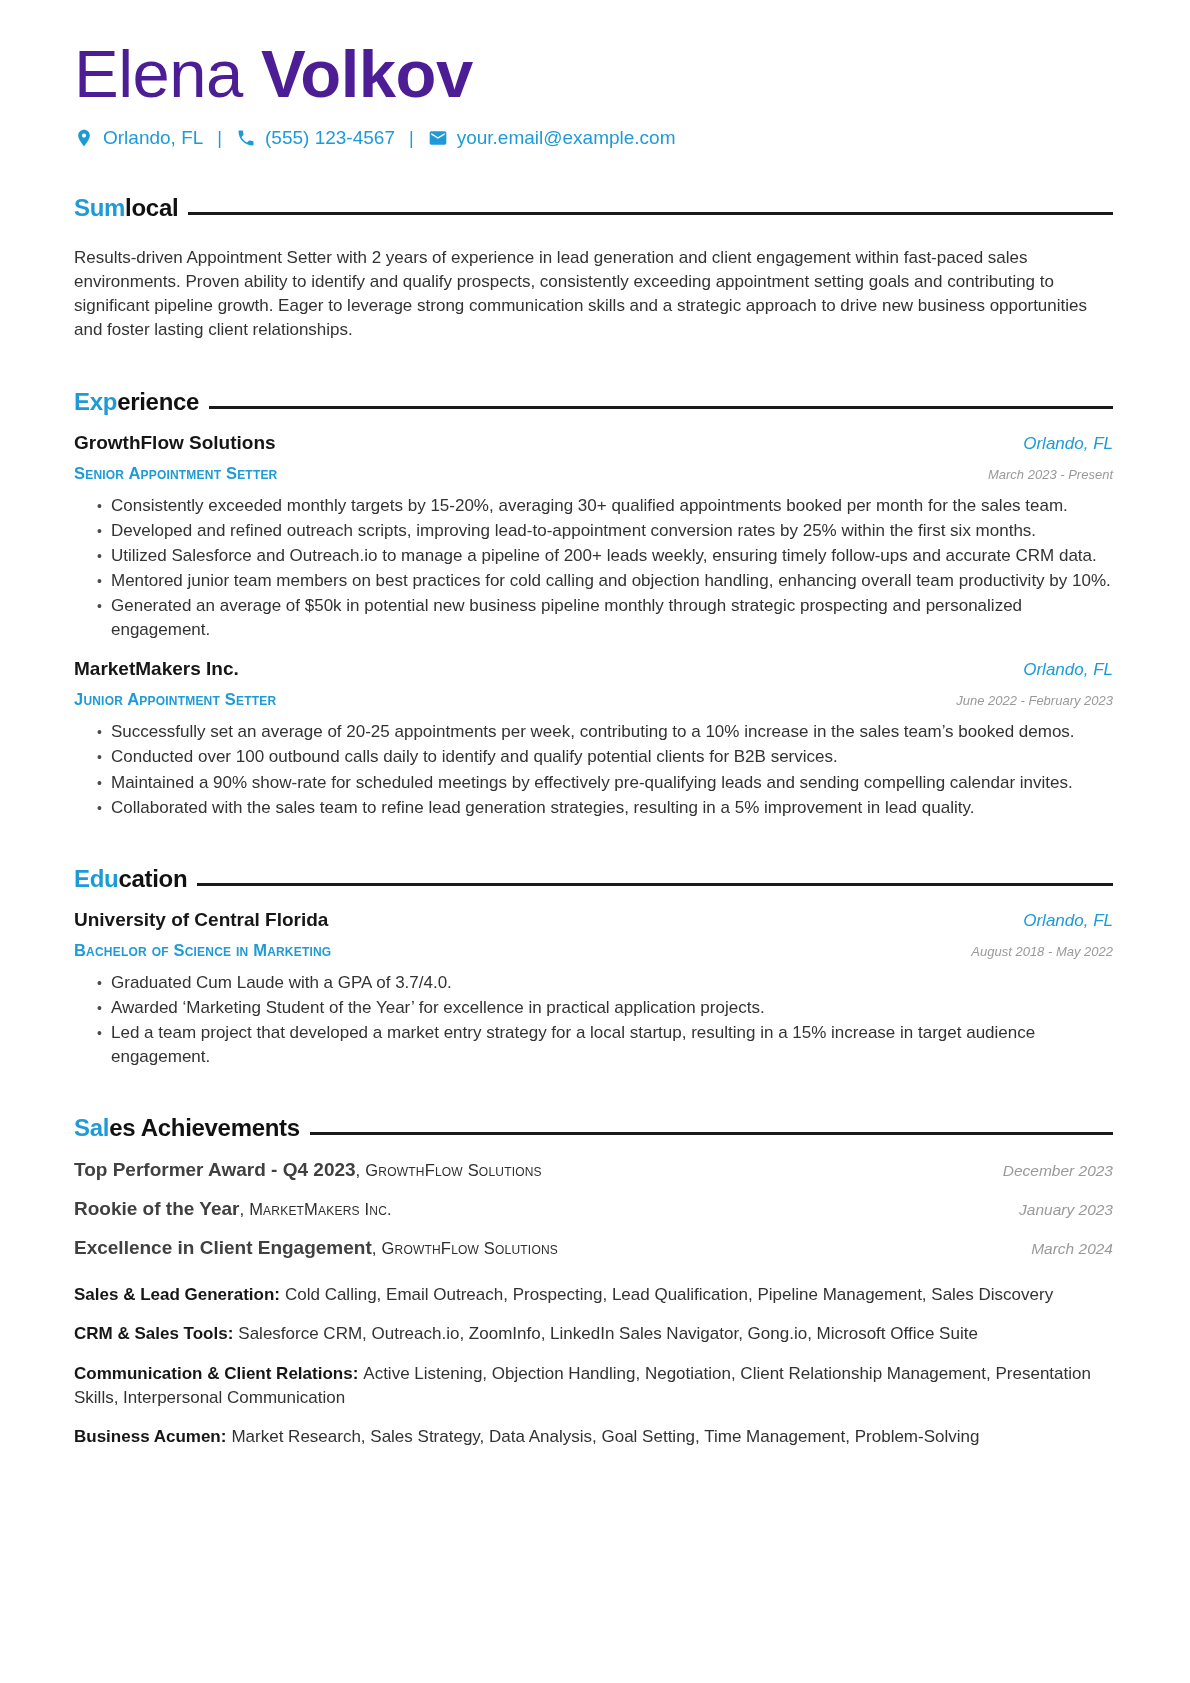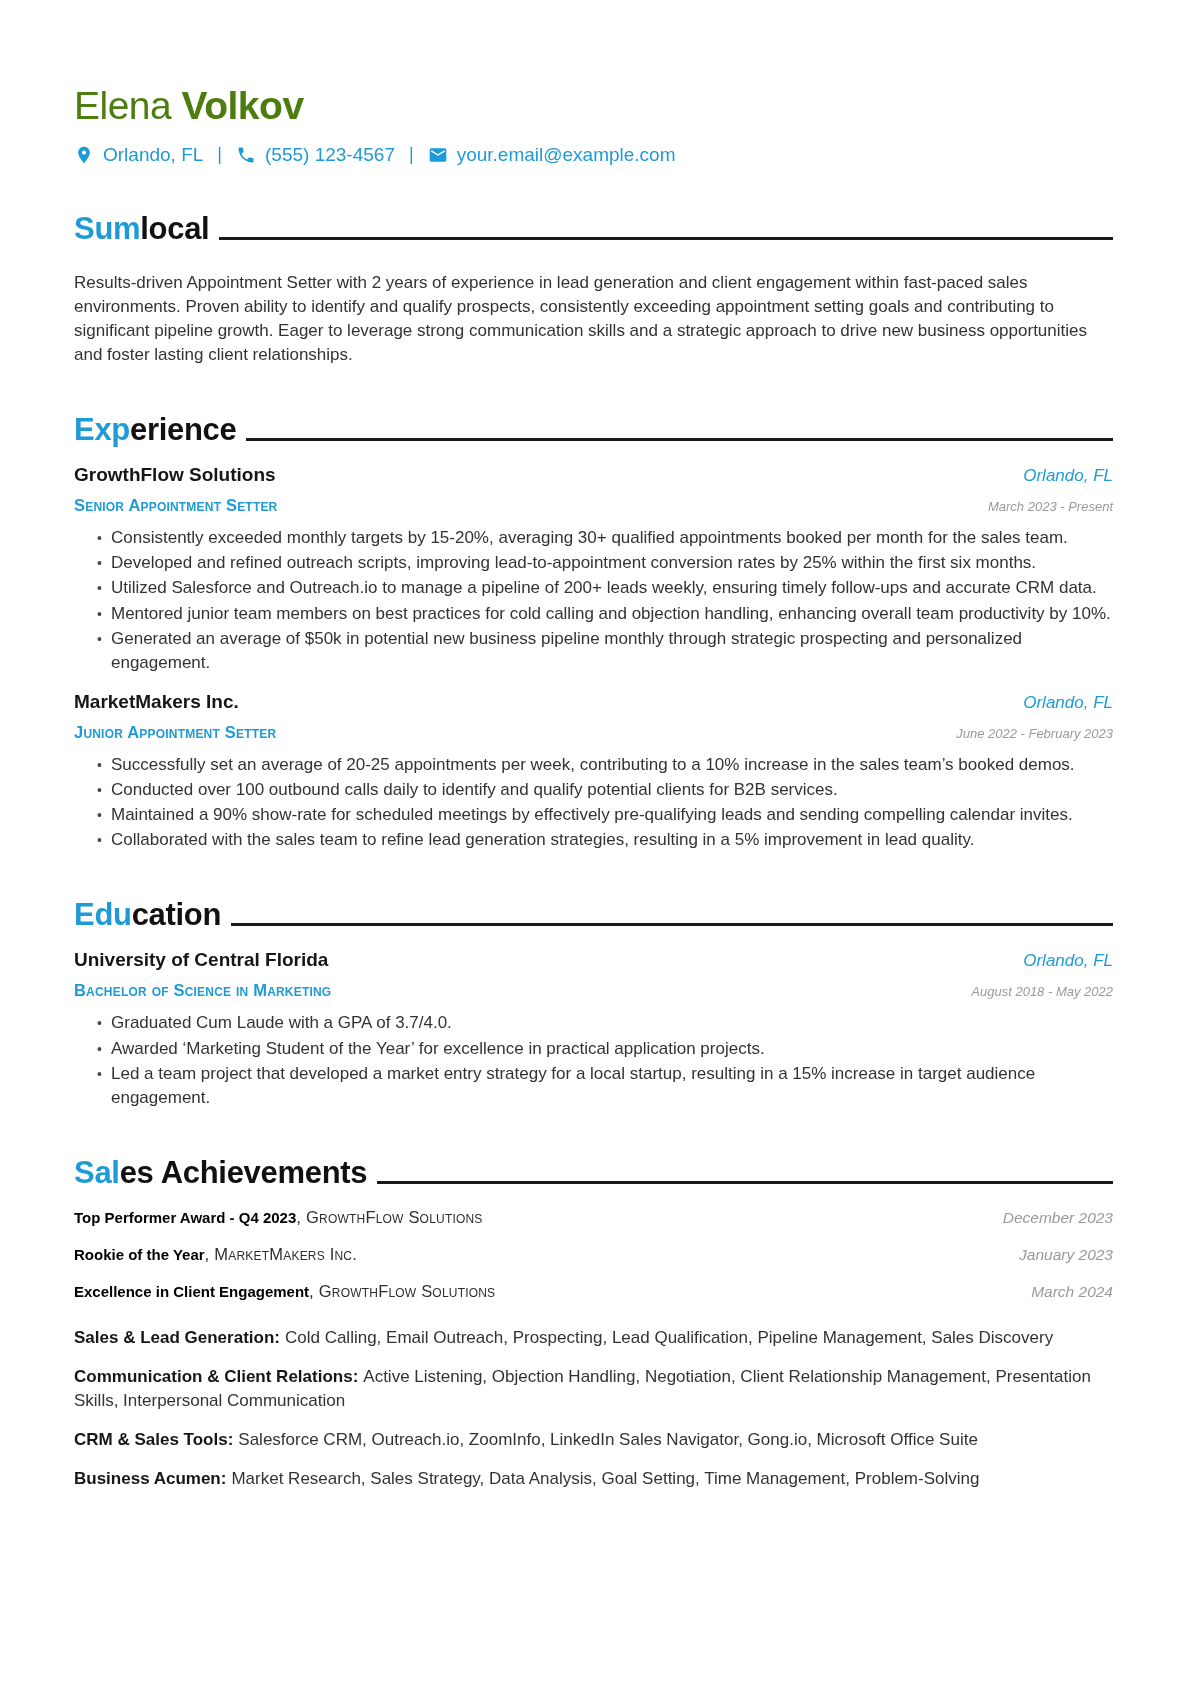--- a/index.html
+++ b/index.html
@@ -11,45 +11,44 @@
   }
   .page {
     width: 1190px;
     height: 1683px;
     background: #ffffff;
     padding: 36px 77px 0 74px;
     overflow: hidden;
   }
   
   .name {
-    font-size: 39px;
+    font-size: 67px;
     line-height: 1.12;
-    color: #4d7c0f;
+    color: #4c1d95;
     letter-spacing: -0.5px;
-    margin-top: 48px;
   }
   .name .first { font-weight: 400; }
   .name .last  { font-weight: 800; }
   .contact {
     display: flex;
     align-items: center;
     gap: 14px;
     margin-top: 16px;
     color: var(--accent);
     font-size: 19px;
   }
   .contact .c-item { display: inline-flex; align-items: center; gap: 9px; }
   .contact .sep { color: var(--accent); font-weight: 300; font-size: 18px; }
   .contact svg { width: 20px; height: 20px; fill: var(--accent); flex: 0 0 auto; }
   
   .sec { margin-top: 24px; }
   .sec-title {
     display: flex;
     align-items: flex-end;
-    font-size: 31px;
+    font-size: 24px;
     font-weight: 800;
     color: #111111;
     letter-spacing: -0.3px;
     margin-top: 45px;
   }
   .sec-title .accent { color: var(--accent); }
   .sec-title .rule {
     flex: 1;
     height: 3px;
     background: #1a1a1a;
@@ -105,21 +104,21 @@
     line-height: 24px;
     color: #4a4a4a;
   }
   
   .ach-row {
     display: flex;
     justify-content: space-between;
     align-items: baseline;
     margin-top: 17px;
   }
-  .ach-title { font-size: 15px; font-weight: 800; color: #000000; }
+  .ach-title { font-size: 19px; font-weight: 800; color: #404040; }
   .ach-comma { font-size: 17px; color: #2e2e2e; }
   .ach-org {
     font-size: 16.5px;
     font-variant: small-caps;
     letter-spacing: 0.2px;
     color: #2e2e2e;
     margin-left: 5px;
   }
   .ach-date { font-size: 15.5px; font-style: italic; color: #9a9a9a; white-space: nowrap; }
   
@@ -255,18 +254,18 @@
     </div>
     <div class="ach-row">
       <div><span class="ach-title">Excellence in Client Engagement</span><span class="ach-comma">,</span><span class="ach-org">GrowthFlow Solutions</span></div>
       <span class="ach-date">March 2024</span>
     </div>
   </section>
 
   <section class="sec">
 
     <p class="skill-line"><span class="skill-label">Sales &amp; Lead Generation:</span><span>Cold Calling, Email Outreach, Prospecting, Lead Qualification, Pipeline Management, Sales Discovery</span></p>
+    <p class="skill-line"><span class="skill-label">CRM &amp; Sales Tools:</span><span>Salesforce CRM, Outreach.io, ZoomInfo, LinkedIn Sales Navigator, Gong.io, Microsoft Office Suite</span></p>
     <p class="skill-line"><span class="skill-label">Communication &amp; Client Relations:</span><span>Active Listening, Objection Handling, Negotiation, Client Relationship Management, Presentation Skills, Interpersonal Communication</span></p>
-    <p class="skill-line"><span class="skill-label">CRM &amp; Sales Tools:</span><span>Salesforce CRM, Outreach.io, ZoomInfo, LinkedIn Sales Navigator, Gong.io, Microsoft Office Suite</span></p>
     <p class="skill-line"><span class="skill-label">Business Acumen:</span><span>Market Research, Sales Strategy, Data Analysis, Goal Setting, Time Management, Problem-Solving</span></p>
   </section>
 
 </div>
 
 </body></html>

